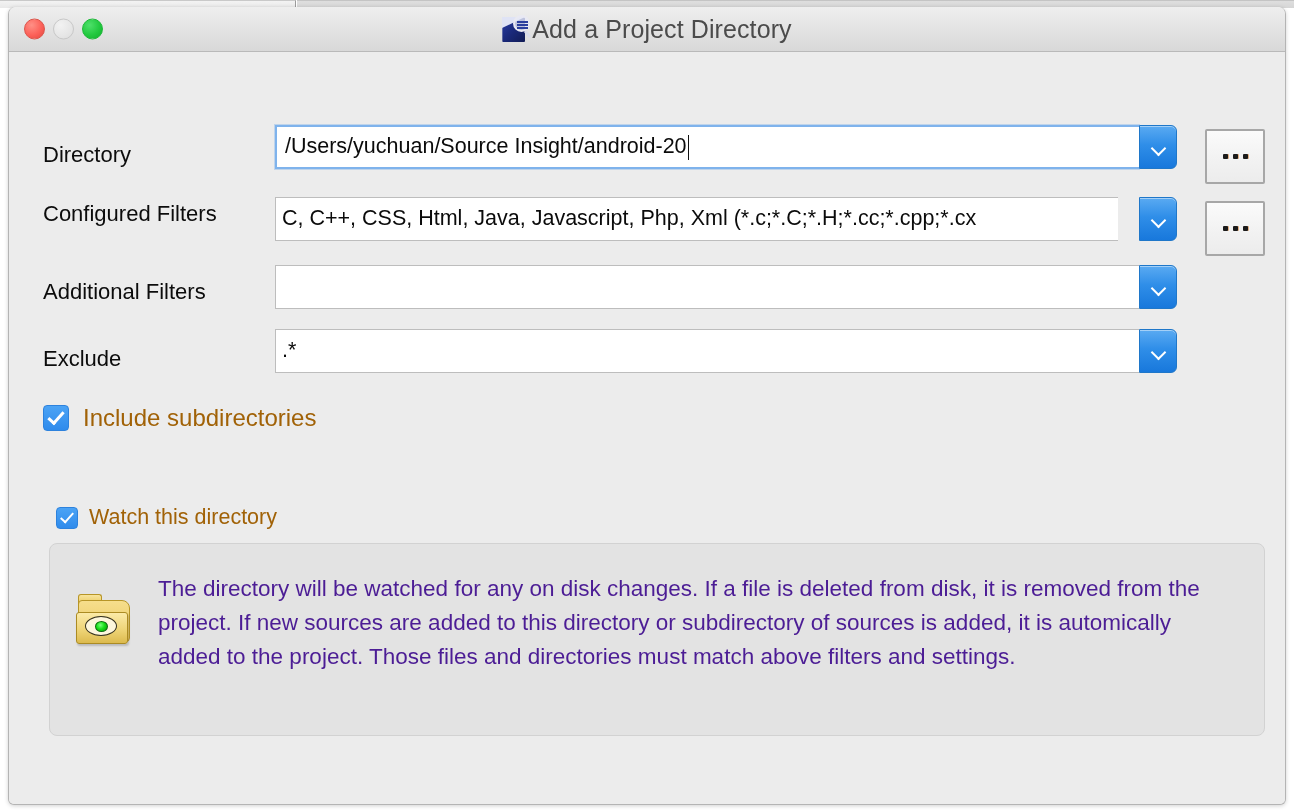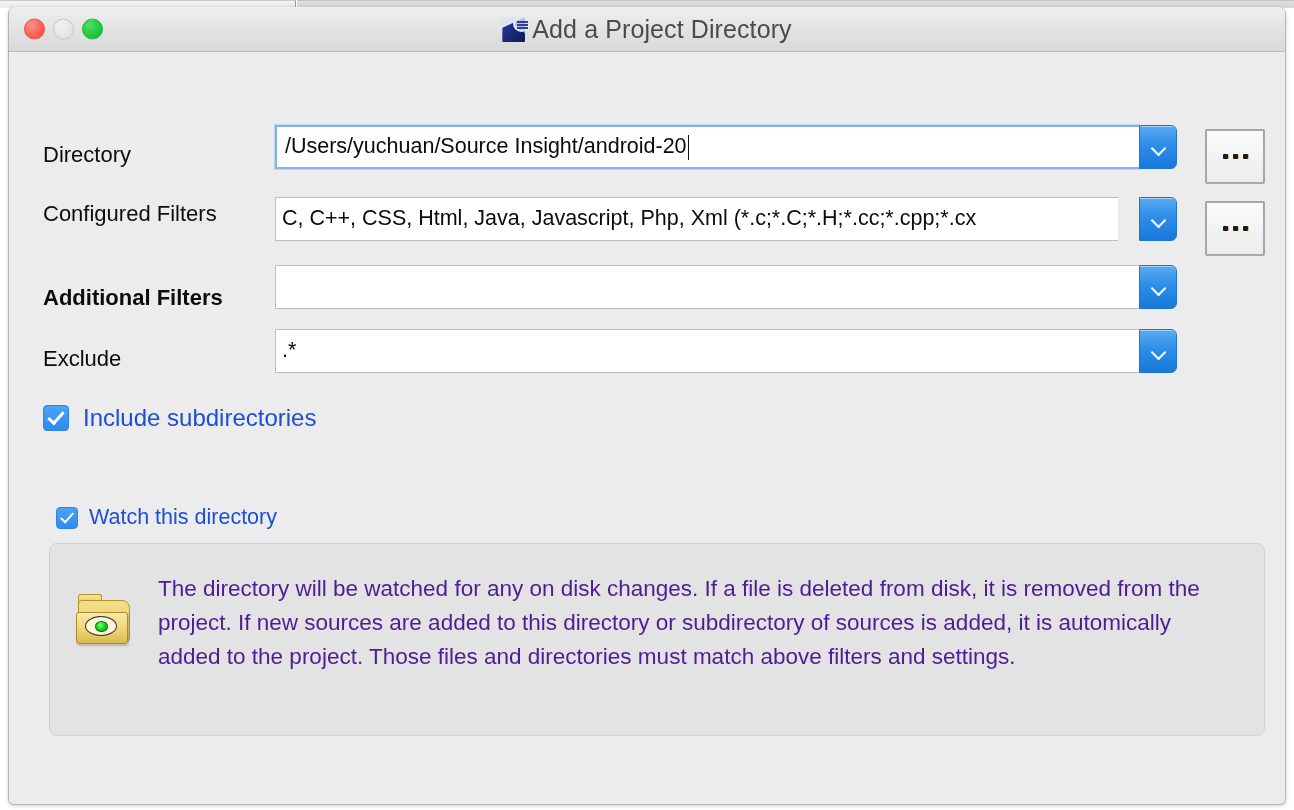--- a/index.html
+++ b/index.html
@@ -258,21 +258,21 @@
   }
   .checkbox .tick {
     position: absolute;
     left: 50%; top: 46%;
     width: 9px; height: 16px;
     border-right: 3px solid #fff;
     border-bottom: 3px solid #fff;
     transform: translate(-50%, -55%) rotate(42deg);
   }
   .check-label {
-    color: #1d4ed8;
+    color: #a16207;
     white-space: nowrap;
   }
 
   
   .desc-panel {
     position: absolute;
     left: 40px; top: 491px;
     width: 1216px; height: 193px;
     background: #e3e3e3;
     border: 1px solid #d2d2d2;
@@ -395,21 +395,21 @@
         <div class="combo-arrow">
           <span class="chevron"></span>
         </div>
       </div>
       <div class="browse-btn" style="left:1196px; top:149px;">
         <span class="dot"></span>
         <span class="dot"></span>
         <span class="dot"></span>
       </div>
 
-      <div class="form-row" style="left:34px; top:224px; height:44px;font-weight:bold;">
+      <div class="form-row" style="left:34px; top:218px; height:44px;">
         <span class="field-label">Additional Filters</span>
       </div>
       <div class="combo" style="left:266px; top:213px; width:902px;">
         <div class="combo-input">
           <span class="combo-text"></span>
         </div>
         <div class="combo-arrow">
           <span class="chevron"></span>
         </div>
       </div>

